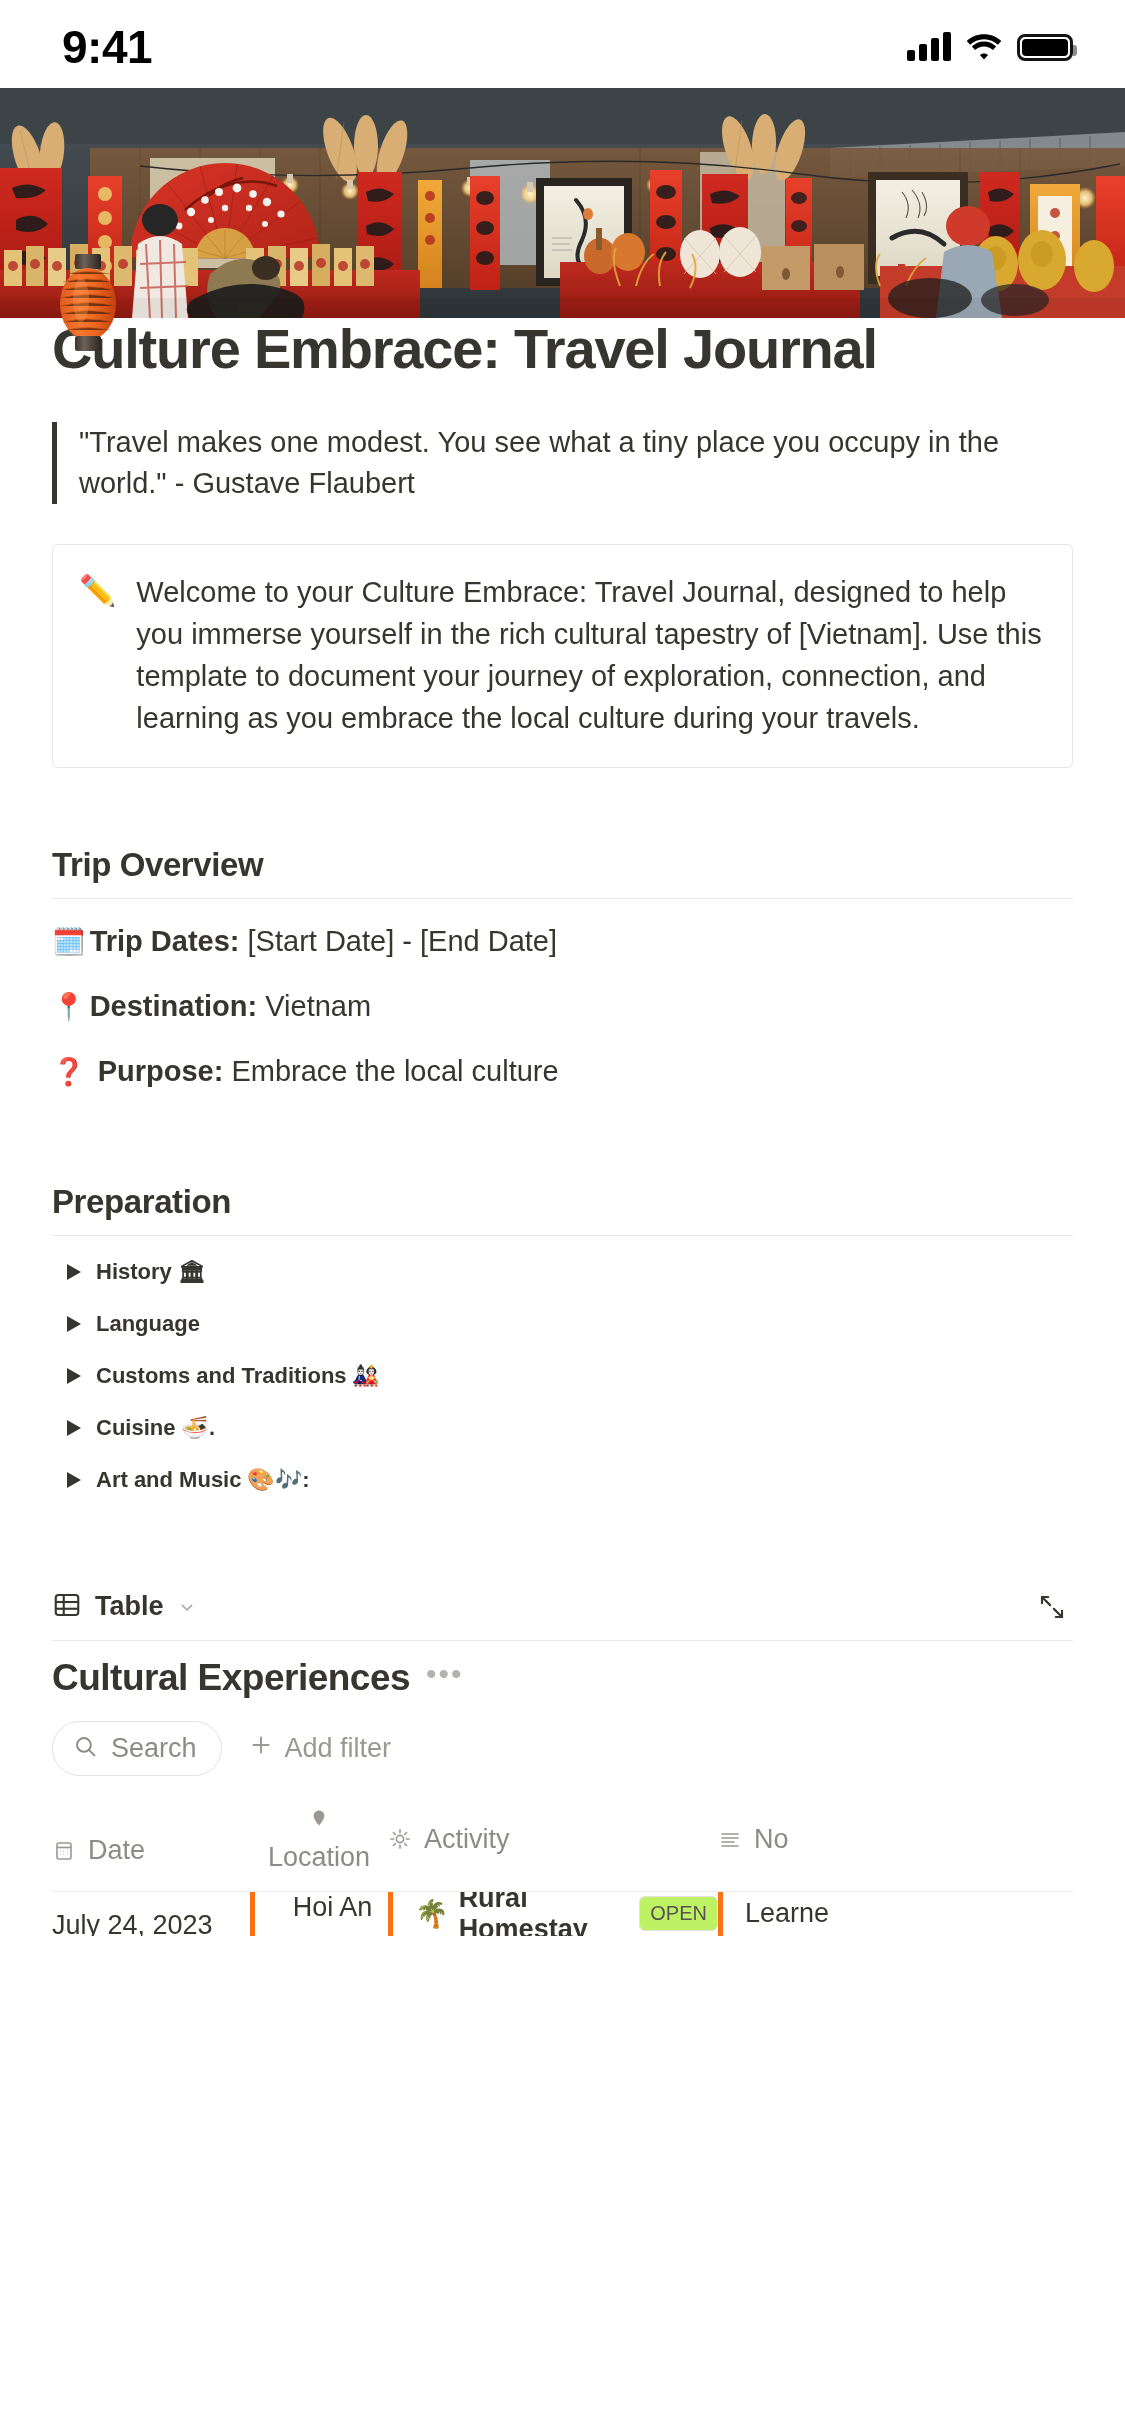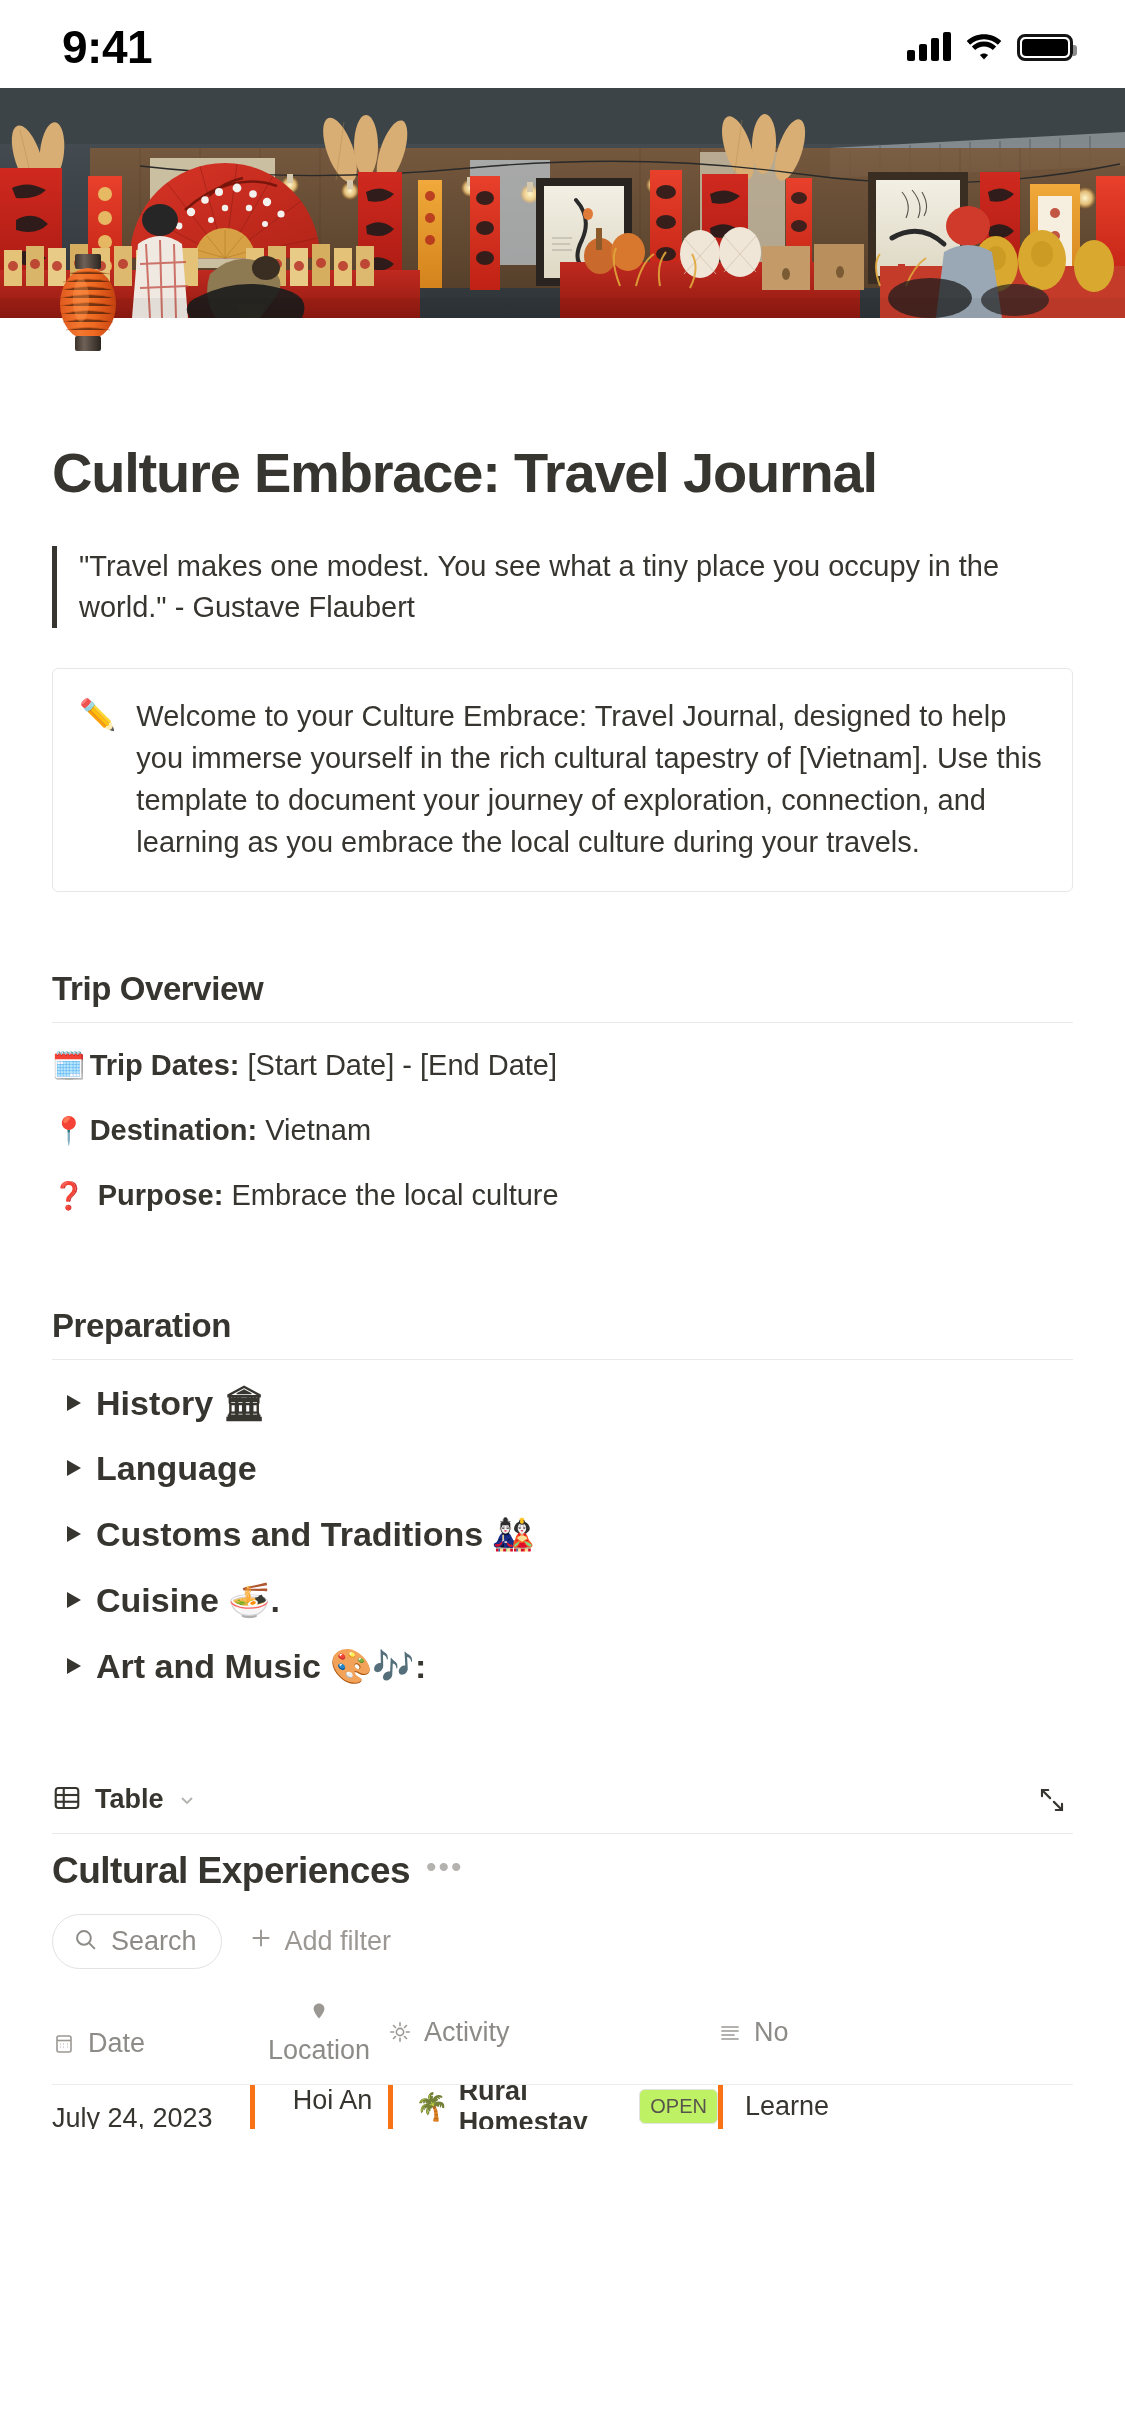--- a/index.html
+++ b/index.html
@@ -54,21 +54,20 @@
     position:absolute; left:52px; top:252px;
     width:72px; height:102px; z-index:5;
   }
 
   
   .content { padding:0 52px; }
 
   .page-title {
     font-size:56px; font-weight:bold; color:#37352f;
     letter-spacing:-1.2px; line-height:1.1;
-    margin-top:124px;
   }
 
   .quote {
     margin-top:42px;
     border-left:5px solid #37352f;
     padding-left:22px;
     font-size:29px; line-height:1.42; color:#37352f;
     max-width:1000px;
   }
 
@@ -103,21 +102,21 @@
     display:flex; align-items:center; gap:0;
     padding:13px 0;
   }
   .toggle-arrow {
     width:44px; flex:0 0 44px;
     display:flex; align-items:center; justify-content:center;
     color:#37352f;
   }
   .toggle-arrow svg { display:block; }
   .toggle-label {
-    font-size:34px; font-weight:bold; color:#37352f;
+    font-size:22px; font-weight:bold; color:#37352f;
   }
 
   
   .db-block { margin-top:84px; }
   .db-viewbar {
     display:flex; align-items:center; justify-content:space-between;
     padding-bottom:16px;
     text-align:right;
   }
   .db-viewtab { display:flex; align-items:center; gap:13px; }

